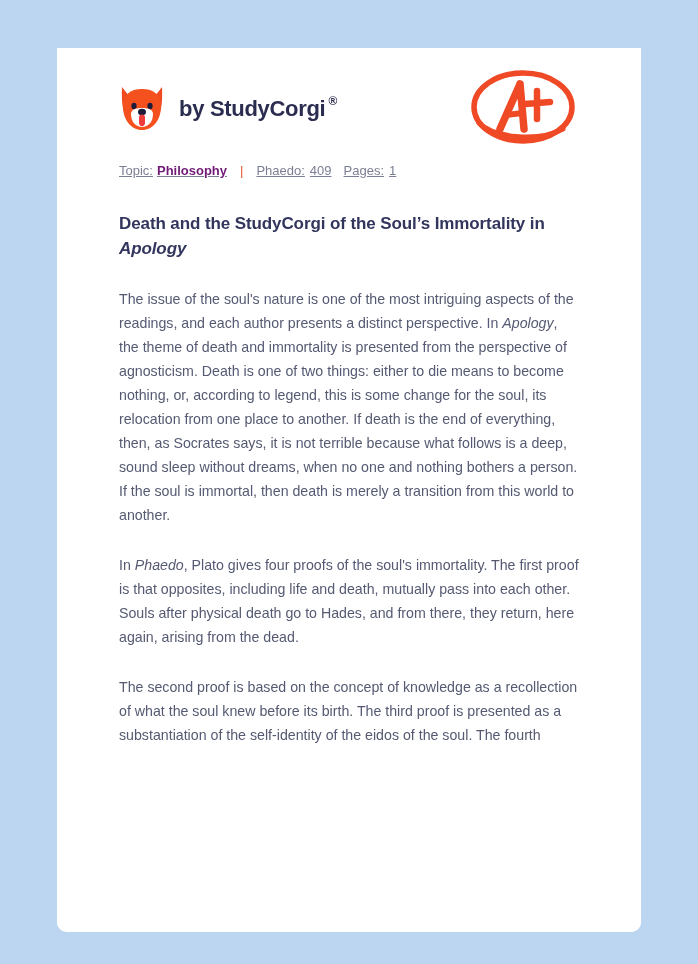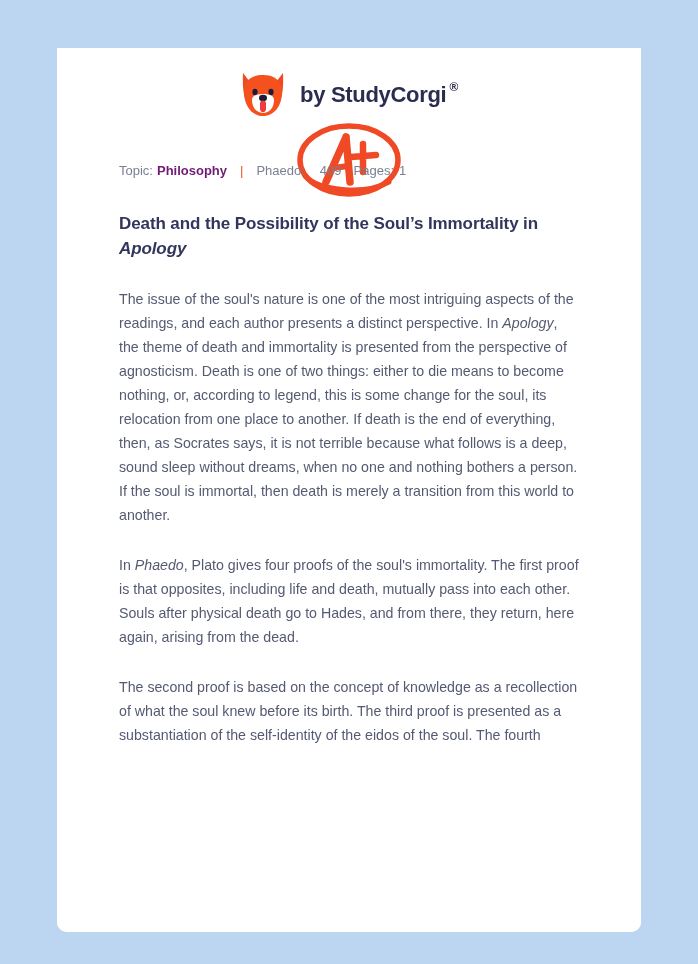--- a/index.html
+++ b/index.html
@@ -30,21 +30,20 @@
     padding: 0 62px 0 62px;
   }
 
   
   .brand-row {
     display: flex;
     align-items: center;
     justify-content: space-between;
     padding-top: 22px;
     height: 100px;
-    flex-direction: column;
   }
   .brand-left {
     display: flex;
     align-items: center;
     gap: 14px;
   }
   .corgi-logo {
     width: 46px;
     height: 50px;
     display: block;
@@ -82,20 +81,21 @@
   }
 
   
   .meta-row {
     margin-top: 15px;
     font-size: 13px;
     color: #7b7f93;
     display: flex;
     align-items: center;
     flex-wrap: wrap;
+    text-decoration: underline;
   }
   .meta-label { color: #7b7f93; }
   .meta-strong { color: #701a75; font-weight: bold; margin-left: 4px; }
   .meta-sep { color: #e1582c; margin: 0 13px; font-weight: normal; }
   .meta-gap { margin-left: 12px; }
 
   
   h2.section-head {
     font-size: 17px;
     line-height: 25px;
@@ -165,27 +165,27 @@
         </svg>
       </span>
     </div>
 
 
     <div class="meta-row">
       <span class="meta-label">Topic:</span>
       <span class="meta-strong">Philosophy</span>
       <span class="meta-sep">|</span>
       <span class="meta-label">Phaedo:</span>
-      <span class="meta-label" style="margin-left:15px">409</span>
+      <span class="meta-label" style="margin-left:5px">409</span>
       <span class="meta-label meta-gap">Pages:</span>
       <span class="meta-label" style="margin-left:5px">1</span>
     </div>
 
     <div id="sections-root">
-        <h2 class="section-head"><span>Death and the Possibility of the Soul’s Immortality in </span><em>Apology</em></h2>
+        <h2 class="section-head"><span>Death and the StudyCorgi of the Soul’s Immortality in </span><em>Apology</em></h2>
         <p class="body-par"><span>The issue of the soul's nature is one of the most intriguing aspects of the readings, and each author presents a distinct perspective. In </span><em>Apology</em><span>, the theme of death and immortality is presented from the perspective of agnosticism. Death is one of two things: either to die means to become nothing, or, according to legend, this is some change for the soul, its relocation from one place to another. If death is the end of everything, then, as Socrates says, it is not terrible because what follows is a deep, sound sleep without dreams, when no one and nothing bothers a person. If the soul is immortal, then death is merely a transition from this world to another.</span></p>
         <p class="body-par"><span>In </span><em>Phaedo</em><span>, Plato gives four proofs of the soul's immortality. The first proof is that opposites, including life and death, mutually pass into each other. Souls after physical death go to Hades, and from there, they return, here again, arising from the dead.</span></p>
         <p class="body-par"><span>The second proof is based on the concept of knowledge as a recollection of what the soul knew before its birth. The third proof is presented as a substantiation of the self-identity of the eidos of the soul. The fourth</span></p>
       </div>
 
   </div>
 </div>
 
 <div class="fade-bottom"></div>
 

